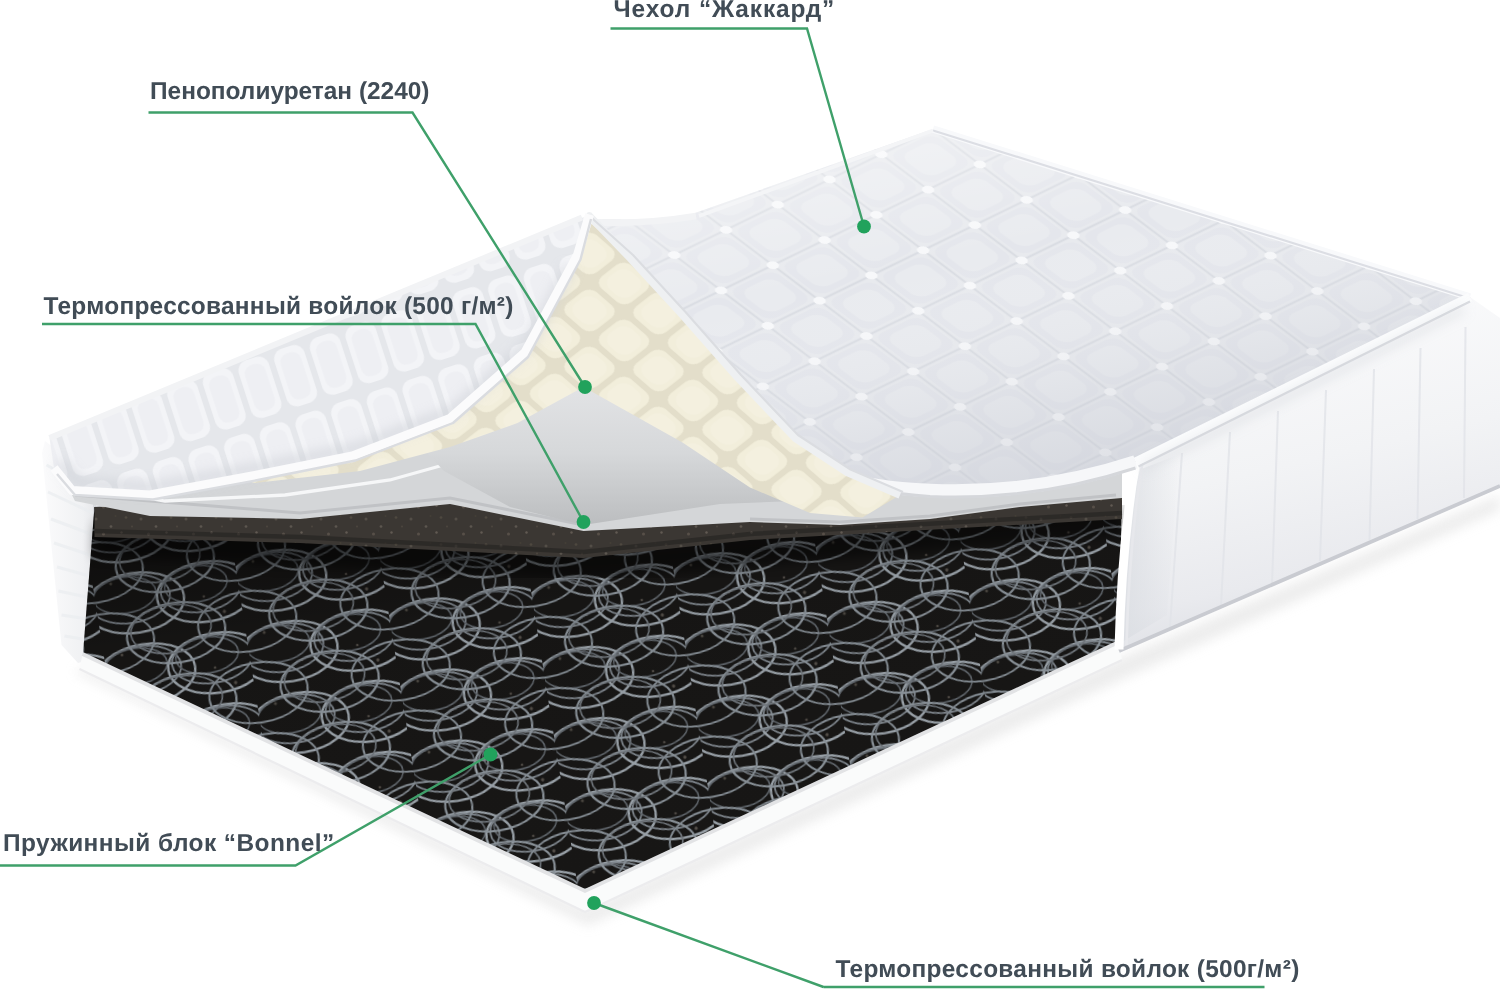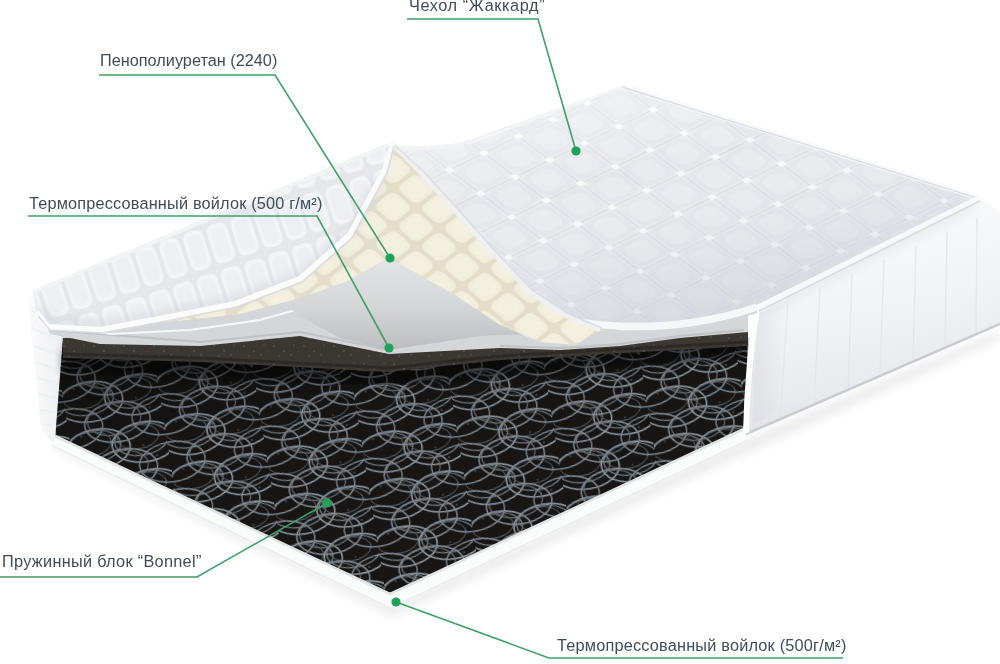--- a/index.html
+++ b/index.html
@@ -1,17 +1,17 @@
 <!DOCTYPE html>
 <html><head>
 <meta charset="utf-8">
 <style>
 html,body{margin:0;padding:0;background:#ffffff;}
 *{font-family:"Liberation Sans",sans-serif;}
-#stage{position:relative;width:1000px;height:664px;overflow:hidden;background:#fff;}
+#stage{position:relative;width:1000px;height:664px;overflow:hidden;background:#fff;font-weight:bold;}
 </style>
 </head>
 <body>
 <div id="stage">
 <svg width="1000" height="664" viewBox="0 0 1000 664">
 <defs>
 
 <pattern id="quiltTop" patternUnits="userSpaceOnUse" width="1" height="1" patternTransform="matrix(34.5 -16.8 31.2 23.6 622 86)">
   <rect width="1" height="1" fill="#e8eaee"></rect>
   <rect x="0.07" y="0.07" width="0.86" height="0.86" rx="0.18" fill="#e4e6ec"></rect>

